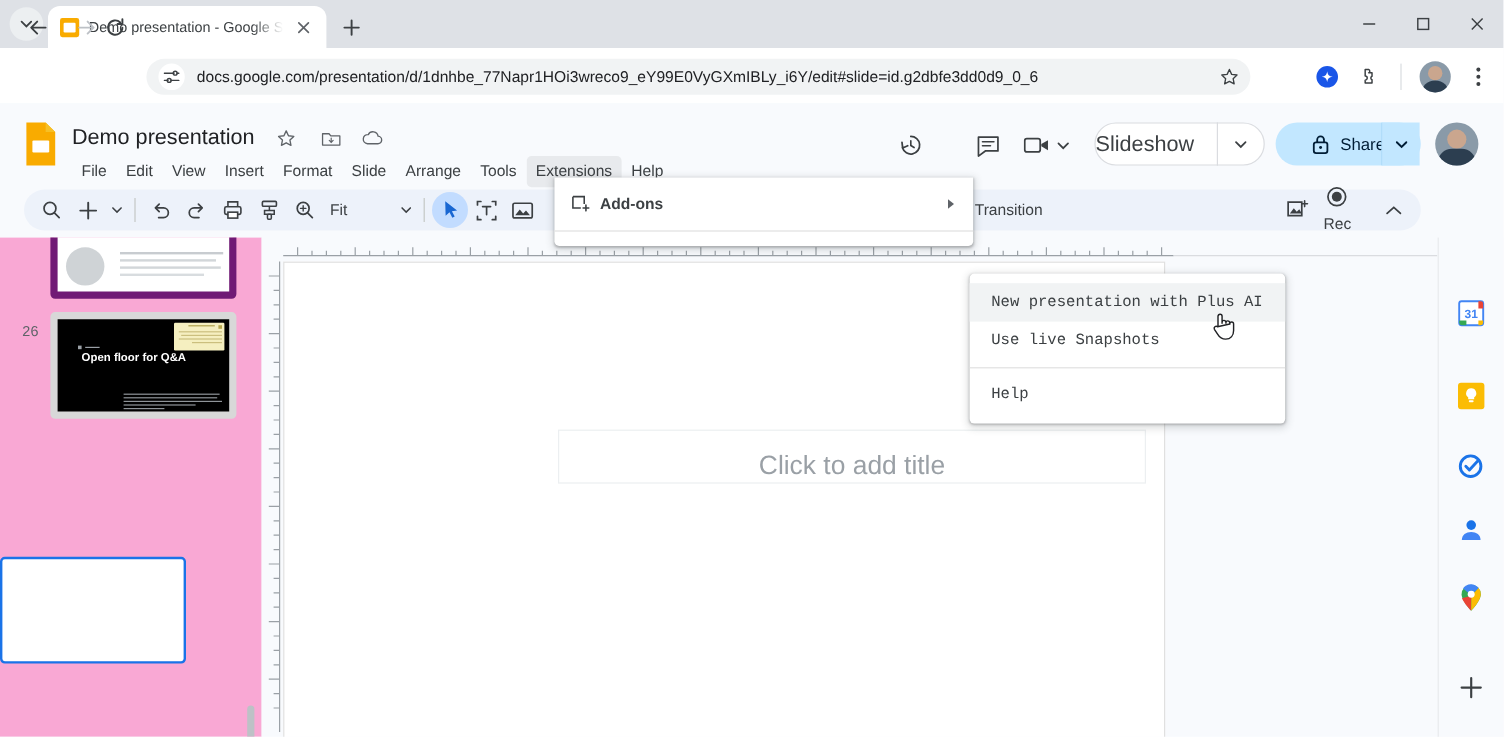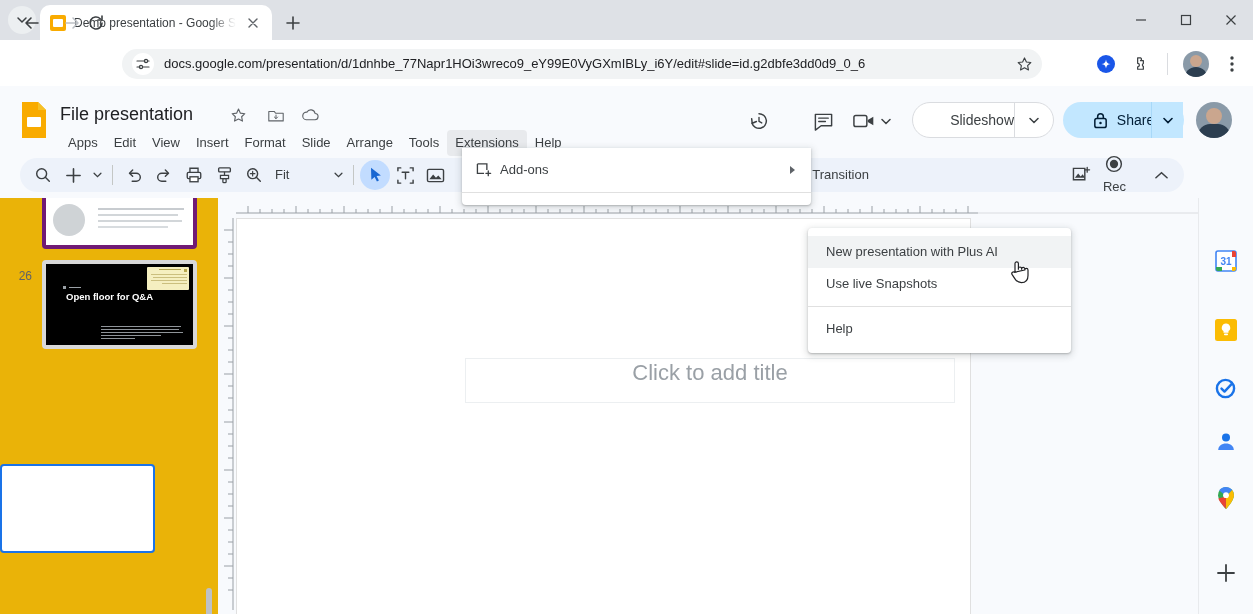--- a/index.html
+++ b/index.html
@@ -115,21 +115,21 @@
   .hdr-ic {
     position:absolute; top:18px; width:34px; height:34px;
     display:flex; align-items:center; justify-content:center; border-radius:50%;
   }
   .btn-slideshow {
     position:absolute; left:912px; top:16px; width:142px; height:36px;
     border:1px solid #dadce0; border-radius:18px; display:flex; align-items:center;
     background:#fff;
   }
   .btn-slideshow .lbl {
-    flex:1; text-align:right; font-size:14px; color:#3c4043; line-height:20px;
+    flex:1; text-align:left; font-size:18px; color:#3c4043; line-height:20px;
   }
   .btn-slideshow .divider { width:1px; height:36px; background:#dadce0; }
   .btn-slideshow .caret { width:38px; display:flex; align-items:center; justify-content:center; }
   .btn-share {
     position:absolute; left:1063px; top:16px; width:120px; height:36px;
     background:#c2e7ff; border-radius:18px 0 0 18px; display:flex; align-items:center;
     justify-content:center; gap:8px;
   }
   .btn-share .lbl { font-size:14px; color:#001d35; line-height:20px; }
   .btn-share-caret {
@@ -157,70 +157,70 @@
   .tb-caret { width:18px; height:30px; display:flex; align-items:center; justify-content:center; flex:none; }
   .tb-div { width:1px; height:20px; background:#c4c7c5; margin:0 6px; flex:none; }
   .tb-text { font-size:13px; color:#3c4043; padding:0 6px; white-space:nowrap; line-height:18px; }
   .tb-text-btn { font-size:13px; color:#3c4043; padding:0 10px; white-space:nowrap; line-height:18px; }
   .tb-rec { display:flex; align-items:center; gap:5px; padding:0 6px;flex-direction:column; }
   .tb-rec .lbl { font-size:13px; color:#3c4043; line-height:18px; }
 
   
   .filmstrip {
     position:absolute; left:0; top:112px; width:218px; height:416px;
-    background:#eab308; overflow:hidden;
+    background:#f9a8d4; overflow:hidden;
   }
   .slide-row { position:absolute; left:0; width:218px; display:flex; }
   .slide-num {
     width:42px; text-align:right; padding-right:10px; font-size:12px;
     color:#5f6368; padding-top:8px; line-height:16px;
   }
   .thumb {
     width:155px; height:89px; border-radius:4px; position:relative; overflow:hidden;
-    border:4px solid #701a75; background:#fff;
+    border:6px solid #701a75; background:#fff;
   }
   .thumb.selected { border:2px solid #1a73e8; }
   .thumb.dark { background:#000; border-color:#d8d8d8; }
   .fs-scroll {
     position:absolute; left:206px; top:390px; width:6px; height:70px;
     background:#bdc1c6; border-radius:3px;
   }
 
   
   .canvas-area { position:absolute; left:218px; top:112px; width:980px; height:416px; background:#f8fafd; }
   .ruler-h { position:absolute; left:0; top:0; width:980px; height:18px; }
   .ruler-v { position:absolute; left:0; top:18px; width:18px; height:398px; }
   .slide-canvas {
     position:absolute; left:18px; top:20px; width:735px; height:412px;
     background:#fff; border:1px solid #e0e0e0;
   }
   .placeholder-title {
     position:absolute; left:228px; top:139px; width:490px; height:45px;
-    border:1px solid #eceff1; display:flex; align-items:flex-start; justify-content:center;
+    border:1px solid #eceff1; display:flex; align-items:flex-end; justify-content:center;
   }
   .placeholder-title span { font-size:22px; color:#9aa0a6; line-height:28px; white-space:nowrap; }
 
   
   .side-panel {
     position:absolute; left:1198px; top:112px; width:55px; height:502px;
     background:#f8fafd; border-left:1px solid #e8eaed;
   }
   .side-ic {
     position:absolute; left:14px; width:26px; height:26px;
     display:flex; align-items:center; justify-content:center;
   }
 
   
   .menu-pop {
     position:absolute; background:#fff; border-radius:0 0 4px 4px;
     box-shadow:0 2px 6px 2px rgba(60,64,67,.15), 0 1px 2px rgba(60,64,67,.3);
     padding:6px 0;
   }
-  .menu-pop.ext { left:462px; top:148px; width:349px; }
-  .menu-pop.sub { left:808px; top:228px; width:263px; border-radius:4px; padding:8px 0; }
+  .menu-pop.ext { left:462px; top:148px; width:349px;font-weight:bold; }
+  .menu-pop.sub { left:808px; top:228px; width:263px; border-radius:4px; padding:8px 0;font-family:Liberation Mono, monospace; }
   .m-row {
     height:32px; display:flex; align-items:center; padding:0 12px 0 14px;
     position:relative;
   }
   .m-row.hl { background:#f1f3f4; }
   .m-ico { width:24px; flex:none; display:flex; align-items:center; }
   .m-lbl { font-size:13px; color:#3c4043; line-height:18px; white-space:nowrap; }
   .m-arrow { position:absolute; right:14px; top:11px; }
   .m-sep { height:1px; background:#e0e0e0; margin:6px 0; }
   .m-row.sub-row { padding-left:18px; height:32px; }
@@ -328,40 +328,40 @@
 
   <div class="app">
 
     <div class="doc-icon">
       <svg width="32" height="40" viewBox="0 0 32 40">
         <path d="M4 2h16l8 8v28H4z" fill="#f9ab00"></path>
         <path d="M20 2l8 8h-8z" fill="#f6c026"></path>
         <rect x="9" y="17" width="14" height="10" rx="1" fill="#fff"></rect>
       </svg>
     </div>
-    <div class="doc-title">File presentation</div>
+    <div class="doc-title">Demo presentation</div>
     <div class="title-ic" style="left:228px">
       <svg width="17" height="17" viewBox="0 0 18 18">
           <path d="M9 2.2l2 4.3 4.7.6-3.4 3.2.9 4.6L9 12.7 4.8 14.9l.9-4.6L2.3 7.1l4.7-.6z" stroke="#5f6368" stroke-width="1.2" fill="none" stroke-linejoin="round"></path>
         </svg>
     </div>
     <div class="title-ic" style="left:266px">
       <svg width="18" height="17" viewBox="0 0 20 18">
           <path d="M2 4.5h6l1.6 2H18v8.5H2z" stroke="#5f6368" stroke-width="1.2" fill="none" stroke-linejoin="round"></path>
           <path d="M10 8.5v4M8.2 10.7L10 12.5l1.8-1.8" stroke="#5f6368" stroke-width="1.1" fill="none" stroke-linecap="round"></path>
         </svg>
     </div>
     <div class="title-ic" style="left:300px">
       <svg width="19" height="16" viewBox="0 0 20 16">
           <path d="M5.5 13h9a3.3 3.3 0 0 0 .3-6.6A4.6 4.6 0 0 0 6.2 5 3.8 3.8 0 0 0 5.5 13z" stroke="#5f6368" stroke-width="1.2" fill="none" stroke-linejoin="round"></path>
         </svg>
     </div>
 
     <div class="menubar">
-      <div class="menu-item">Apps</div>
+      <div class="menu-item">File</div>
       <div class="menu-item">Edit</div>
       <div class="menu-item">View</div>
       <div class="menu-item">Insert</div>
       <div class="menu-item">Format</div>
       <div class="menu-item">Slide</div>
       <div class="menu-item">Arrange</div>
       <div class="menu-item">Tools</div>
       <div class="menu-item active">Extensions</div>
       <div class="menu-item">Help</div>
     </div>

